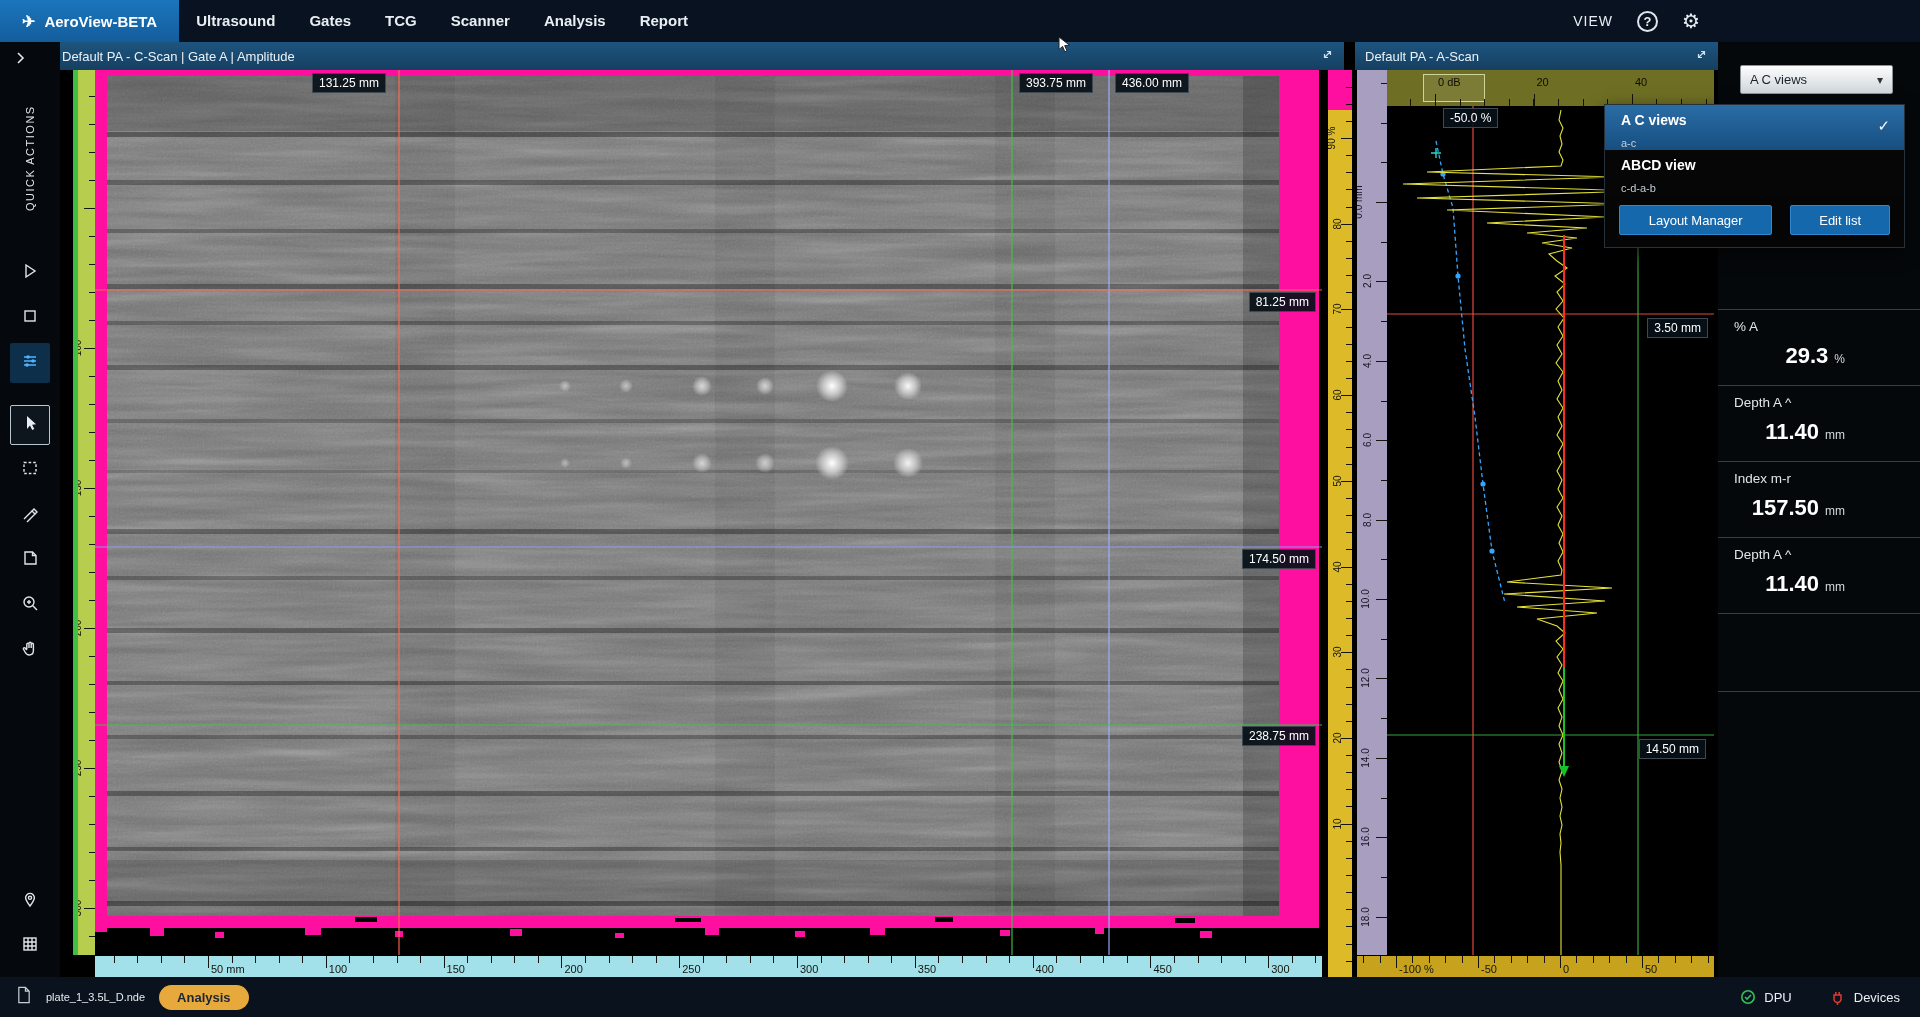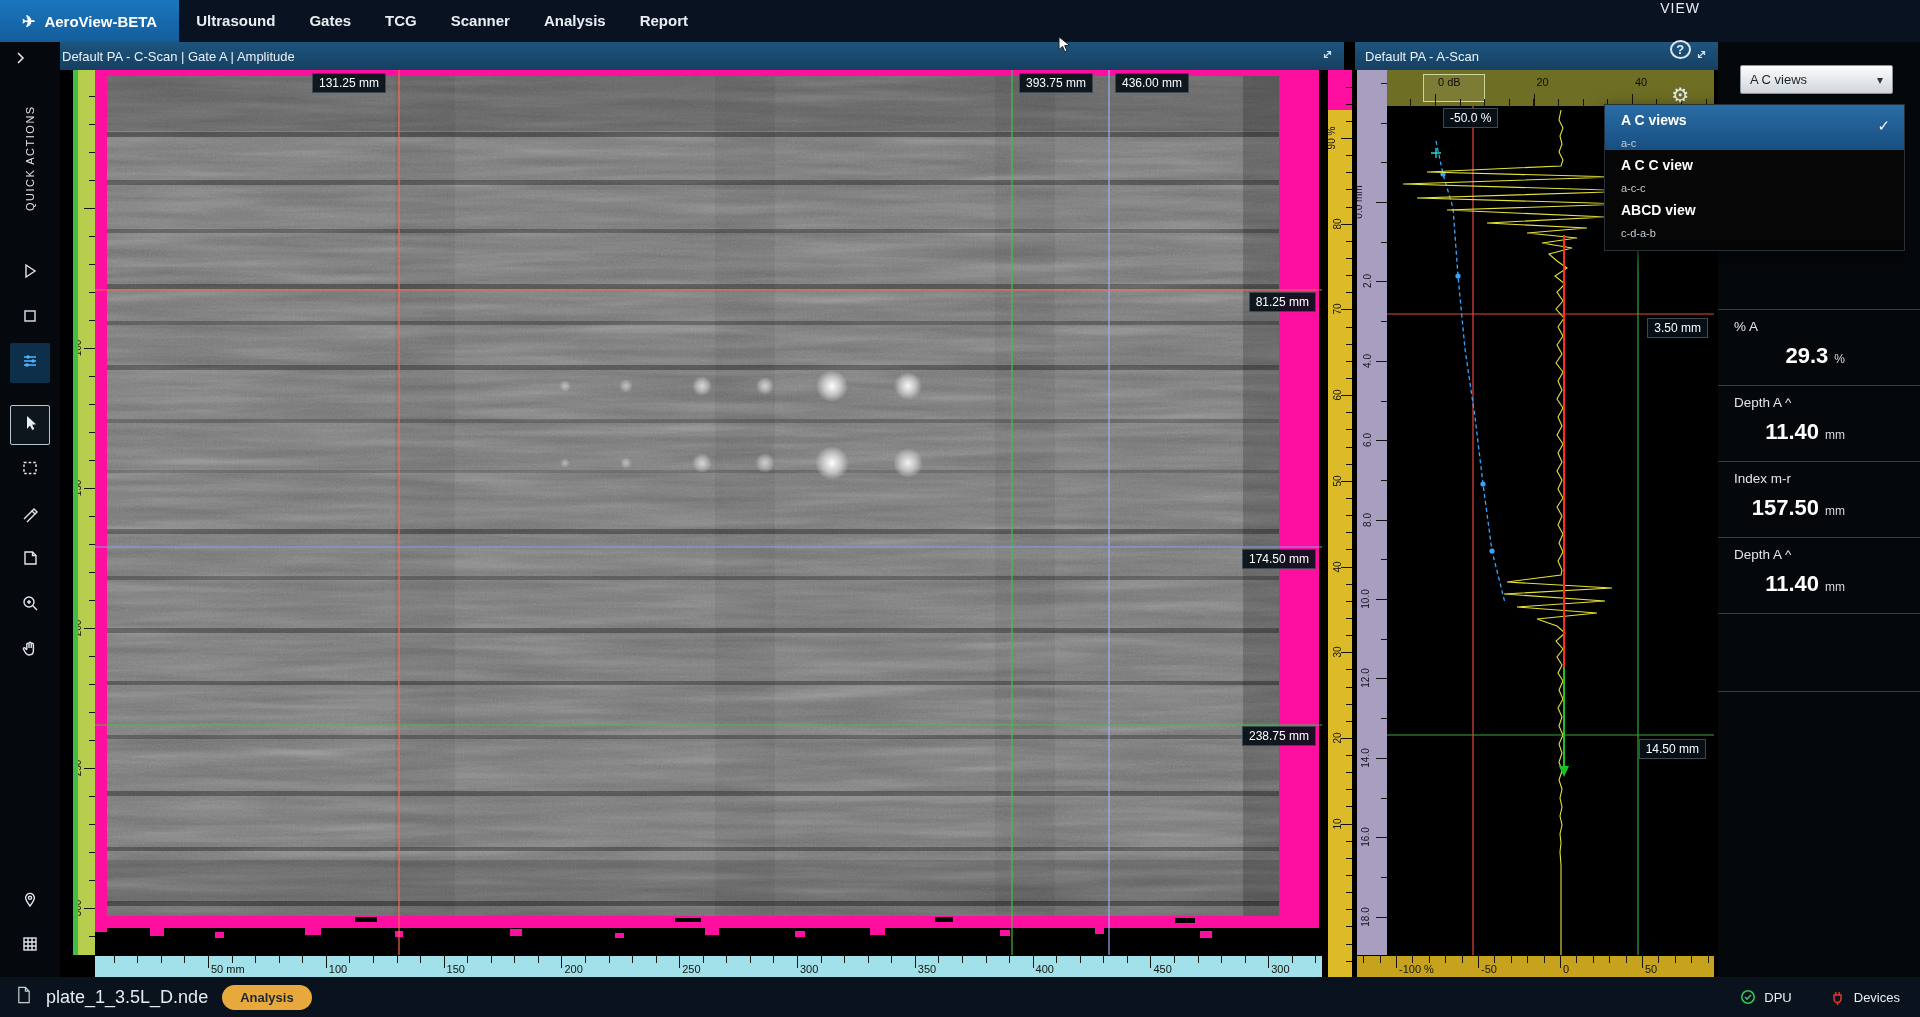--- a/index.html
+++ b/index.html
@@ -7,21 +7,21 @@
     font-family:"Liberation Sans",sans-serif;color:#e7edf2;}
   .abs{position:absolute;}
 
   
   .topbar{position:absolute;left:0;top:0;width:1920px;height:42px;background:#081220;display:flex;align-items:stretch;z-index:20;}
   .brand{display:flex;align-items:center;gap:9px;padding:0 22px;background:linear-gradient(#1b76bd,#135d9c);
     font-size:15px;font-weight:bold;color:#fff;cursor:pointer;}
   .plane{font-size:16px;}
   .menu{display:flex;align-items:stretch;}
   .menu-item{padding:0 17px;line-height:42px;font-size:15px;font-weight:bold;color:#e9eef3;cursor:pointer;}
-  .top-right{margin-left:auto;display:flex;align-items:center;gap:24px;padding-right:220px;flex-direction:column;}
+  .top-right{margin-left:auto;display:flex;align-items:center;gap:24px;padding-right:220px;}
   .view-label{font-size:14px;letter-spacing:1px;cursor:pointer;}
   .help{width:21px;height:21px;border:2px solid #dfe6ec;border-radius:50%;display:flex;align-items:center;justify-content:center;
     font-size:13px;font-weight:bold;cursor:pointer;}
   .gear{font-size:20px;cursor:pointer;}
 
   
   .toolbar{position:absolute;left:0;top:42px;width:60px;height:935px;background:#05090d;z-index:10;}
   .expand-btn{position:absolute;top:8px;left:12px;cursor:pointer;}
   .qa-label{position:absolute;top:46px;left:0;width:60px;text-align:center;writing-mode:vertical-rl;transform:rotate(180deg);
     font-size:11px;letter-spacing:1.5px;color:#dfe6ea;height:140px;margin:0 auto;display:flex;align-items:center;justify-content:center;}
@@ -94,21 +94,21 @@
   .dd-check{position:absolute;right:14px;top:12px;font-size:15px;color:#fff;}
   .dd-buttons{display:flex;gap:18px;padding:10px 14px 2px;}
   .dd-btn{height:30px;background:#1668ad;border:1px solid #2f87cf;border-radius:2px;color:#fff;font-size:13px;
     display:flex;align-items:center;justify-content:center;cursor:pointer;}
   .dd-btn.b0{flex:1.55;}
   .dd-btn.b1{flex:1;}
 
   
   .statusbar{position:absolute;left:0;bottom:0;width:1920px;height:40px;background:#0a131d;display:flex;align-items:center;
     padding:0 16px;gap:14px;z-index:20;}
-  .file-name{font-size:18px;color:#e5ebef;}
+  .file-name{font-size:11px;color:#e5ebef;}
   .mode-badge{background:#e7a93c;color:#1d2630;font-weight:bold;font-size:13px;padding:5px 18px;border-radius:13px;cursor:pointer;}
   .sb-right{margin-left:auto;display:flex;align-items:center;gap:38px;padding-right:4px;}
   .sb-item{display:flex;align-items:center;gap:8px;font-size:13px;color:#e9eff3;cursor:pointer;}
 
   .mouse{position:absolute;left:1058px;top:36px;z-index:99;pointer-events:none;}
 </style>
 </head>
 <body>
 
 <header class="topbar">
@@ -673,27 +673,27 @@
 </aside>
 
 <div class="dropdown">
   <div id="dropdown-items">
       <div class="dd-item selected">
         <div class="dd-title">A C views</div>
         <div class="dd-sub">a-c</div>
         <div class="dd-check">✓</div>
       </div>
       <div class="dd-item">
-        <div class="dd-title">A C C view</div>
-        <div class="dd-sub">a-c-c</div>
-      </div>
-      <div class="dd-item">
         <div class="dd-title">ABCD view</div>
         <div class="dd-sub">c-d-a-b</div>
       </div>
+    </div>
+  <div class="dd-buttons" id="dropdown-buttons">
+      <div class="dd-btn b0">Layout Manager</div>
+      <div class="dd-btn b1">Edit list</div>
     </div>
 </div>
 
 <footer class="statusbar">
   <span>
     <svg width="16" height="18" viewBox="0 0 17 19" fill="none" stroke="#c3ced6" stroke-width="1.3">
         <path d="M3 1.5 h7 l4 4 v12 H3 Z M10 1.5 v4 h4"></path>
       </svg>
   </span>
   <span class="file-name">plate_1_3.5L_D.nde</span>

